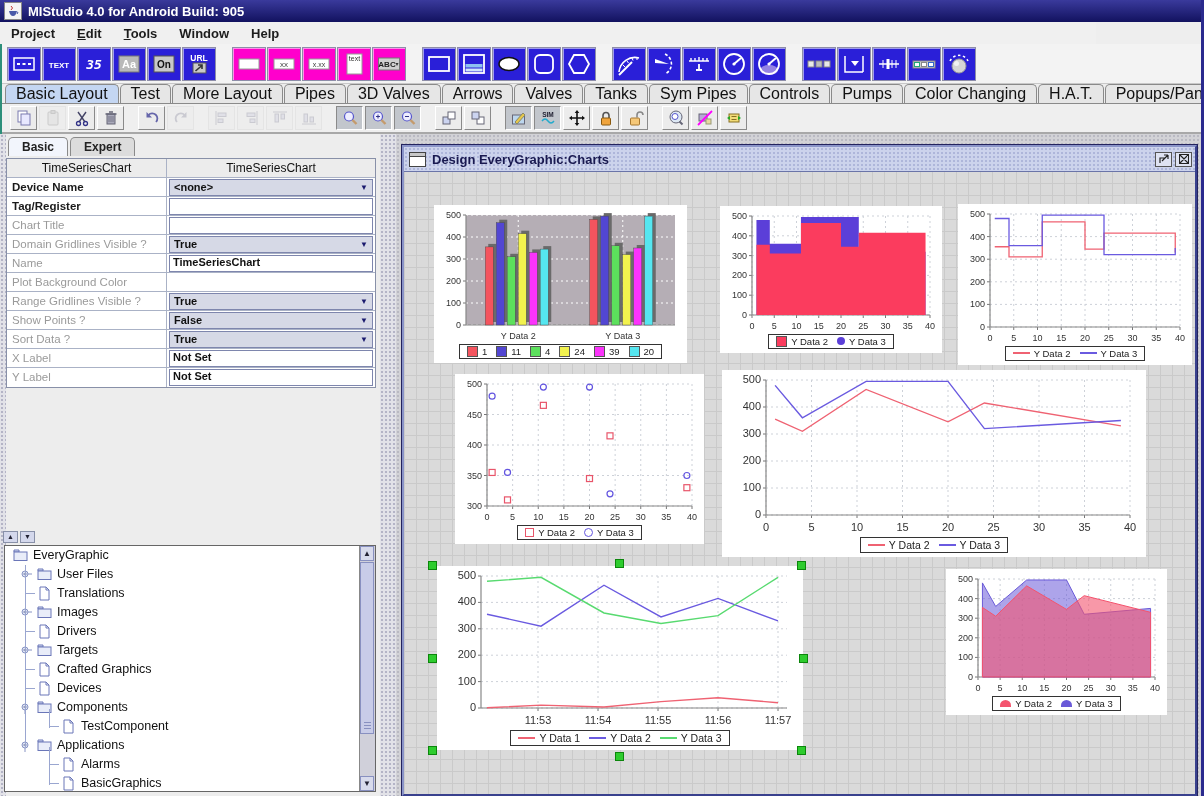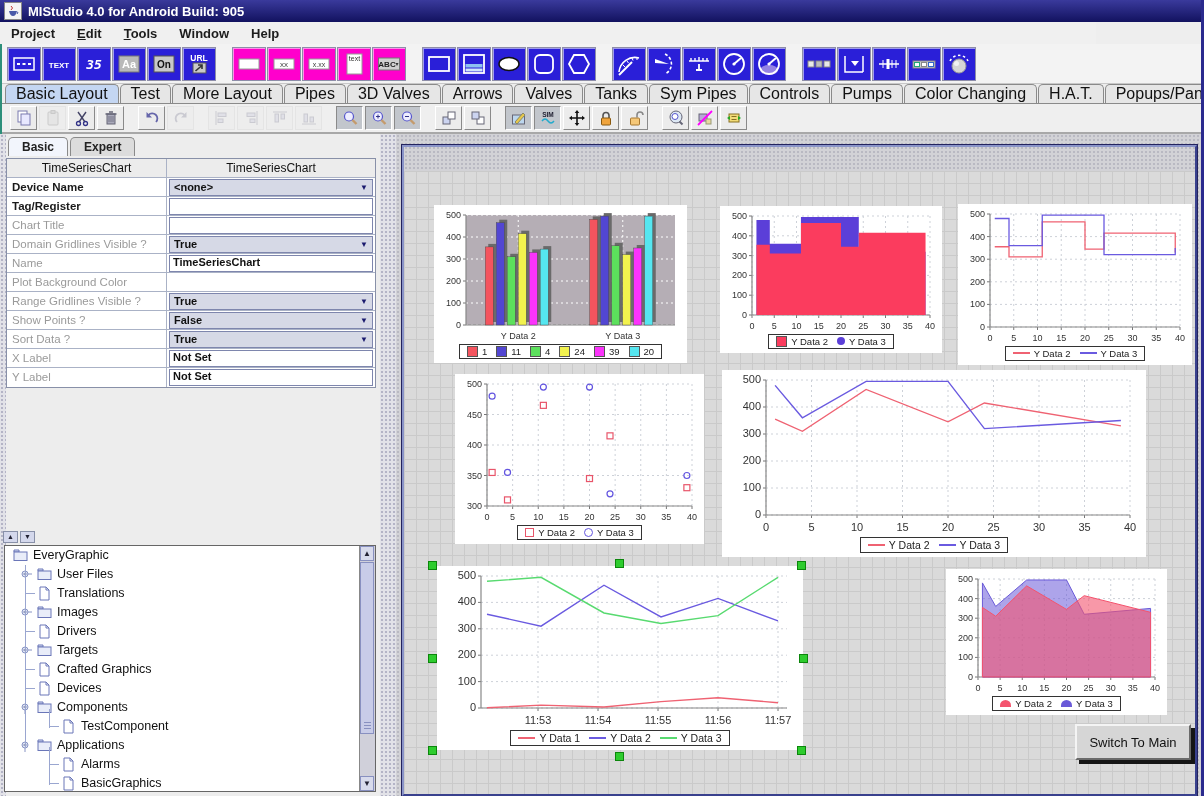--- a/index.html
+++ b/index.html
@@ -704,20 +704,36 @@
           <div class="sb-btn" style="top:0;">▲</div>
           <div class="sb-thumb"></div>
           <div class="sb-btn" style="bottom:0;">▼</div>
         </div>
       </div>
   </div>
 
   <div id="design-bg"></div>
   <div id="iframe">
     <div id="iframe-canvas"></div>
+    <div id="iframe-title">
+      <span id="frame-icon"></span>
+      <span id="frame-title-text">Design EveryGraphic:Charts</span>
+      <span style="margin-left:auto;display:flex;">
+        <span class="fbtn">
+          <svg width="10" height="10" viewBox="0 0 10 10">
+              <path d="M1 9V4h5M3 7L9 1M9 1H5M9 1v4" stroke="#222" fill="none" stroke-width="1.2"></path>
+            </svg>
+        </span>
+        <span class="fbtn">
+          <svg width="10" height="10" viewBox="0 0 10 10">
+              <path d="M1 1l8 8M9 1l-8 8M0.5 0.5h9v9h-9z" stroke="#222" fill="none" stroke-width="1.1"></path>
+            </svg>
+        </span>
+      </span>
+    </div>
   </div>
 
   <div class="chart-panel small" id="p-bar">
       <svg width="249" height="134">
         <rect x="30" y="8" width="209" height="110" fill="#b5aeb5"></rect>
         <line x1="30" y1="118" x2="239" y2="118" stroke="#ffffff" stroke-dasharray="2 3"></line>
         <line x1="27" y1="118" x2="30" y2="118" stroke="#777"></line>
         <text x="25" y="121" text-anchor="end" font-size="9" fill="#333">0</text>
         <line x1="30" y1="96" x2="239" y2="96" stroke="#ffffff" stroke-dasharray="2 3"></line>
         <line x1="27" y1="96" x2="30" y2="96" stroke="#777"></line>
@@ -1189,16 +1205,15 @@
       <div class="handle" style="left: 428px; top: 561px; background: rgb(46, 204, 46);"></div>
       <div class="handle" style="left: 615px; top: 559px; background: rgb(46, 204, 46);"></div>
       <div class="handle" style="left: 797px; top: 561px; background: rgb(46, 204, 46);"></div>
       <div class="handle" style="left: 428px; top: 654px; background: rgb(46, 204, 46);"></div>
       <div class="handle" style="left: 799px; top: 654px; background: rgb(46, 204, 46);"></div>
       <div class="handle" style="left: 428px; top: 746px; background: rgb(46, 204, 46);"></div>
       <div class="handle" style="left: 615px; top: 752px; background: rgb(46, 204, 46);"></div>
       <div class="handle" style="left: 797px; top: 746px; background: rgb(46, 204, 46);"></div>
     </div>
 
-  <div id="switch-btn">Switch To Main</div>
   <div id="edge-right"></div>
   <div id="edge-left"></div>
 </div>
 
 </body></html>

